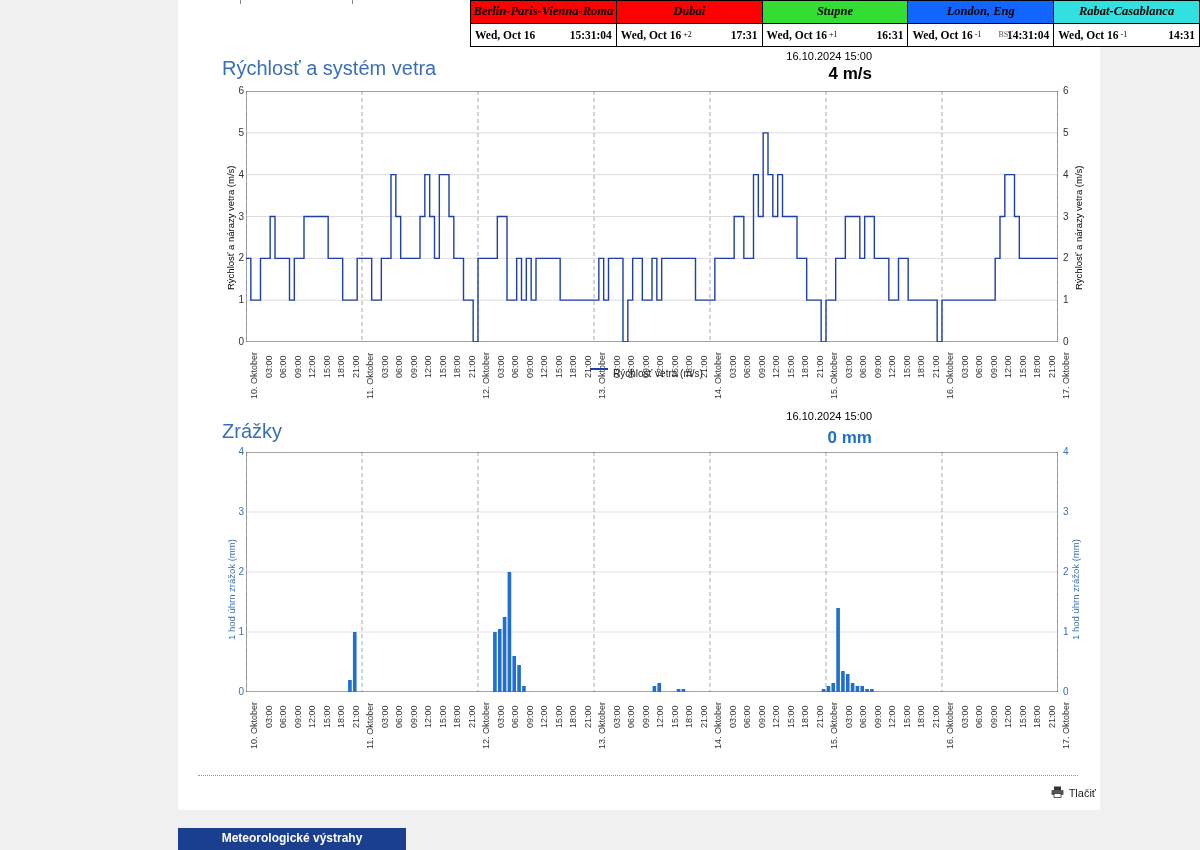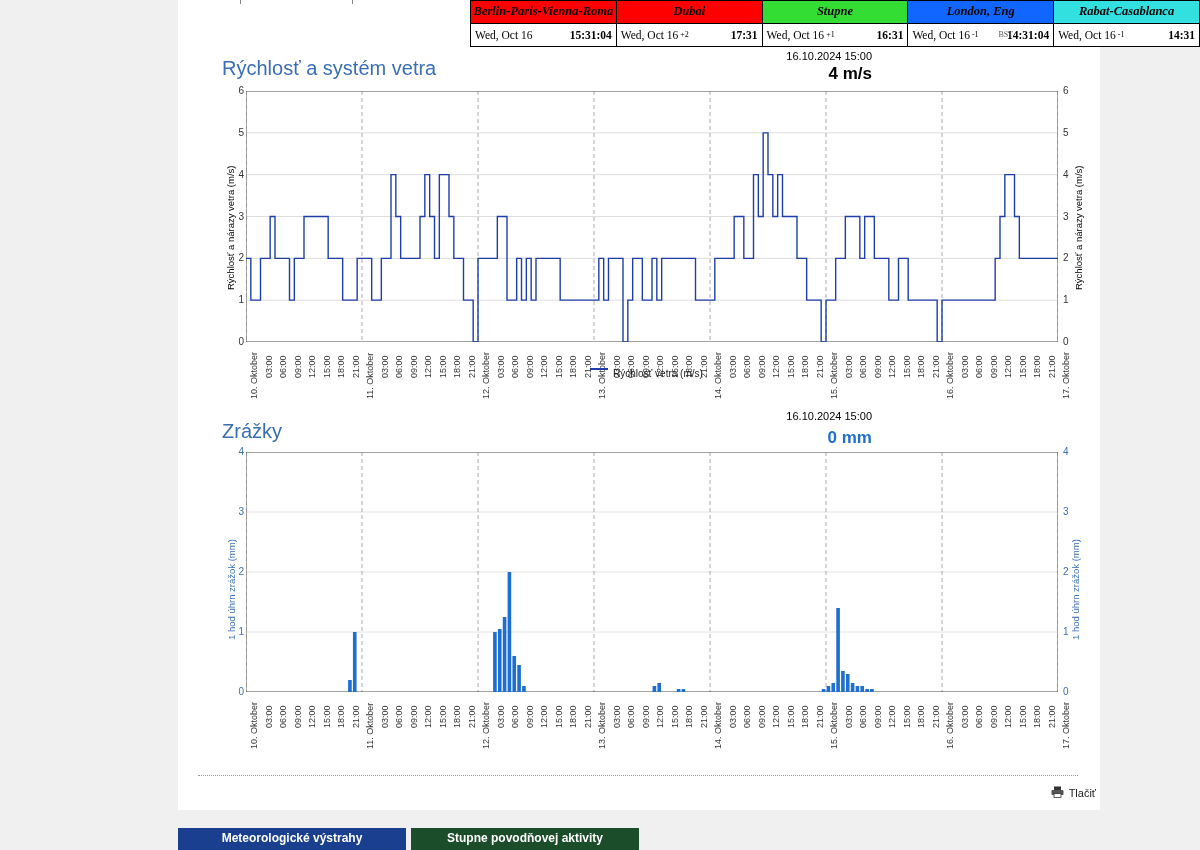--- a/index.html
+++ b/index.html
@@ -30,21 +30,21 @@
     color:#000;
   }
   .clock-names > div:last-child { border-right:none; }
   .clock-times { display:flex; height:24px; border-top:1px solid #000; }
   .clock-times > div {
     flex:1; border-right:1px solid #000; background:#fff;
     font-size:11.5px; display:flex; align-items:center;
     padding:0 4px; white-space:nowrap; position:relative;
   }
   .clock-times > div:last-child { border-right:none; }
-  .ct-date { font-weight:normal; }
+  .ct-date { font-weight:bold; }
   .ct-off { font-size:8px; vertical-align:super; margin:0 2px; }
   .ct-time { margin-left:auto; font-weight:bold; }
   .ct-tz { position:absolute; right:40px; font-size:8px; color:#555; }
 
   
   .chart-block { position:absolute; left:0; width:922px; }
   .chart-title {
     position:absolute; font-size:20px; color:#3a6fb5; font-weight:normal;
   }
   .chart-stamp {
@@ -384,17 +384,14 @@
   </span>
   <span>Tlačiť</span>
 </div>
 
 <div class="banner">
   <div class="banner-spacer"></div>
   <div id="banner-buttons" style="display:flex;">
       <div class="banner-btn" style="background: rgb(26, 63, 143);">
         <span>Meteorologické výstrahy</span>
       </div>
-      <div class="banner-btn" style="background: rgb(27, 77, 42);">
-        <span>Stupne povodňovej aktivity</span>
-      </div>
     </div>
 </div>
 
 </body></html>

